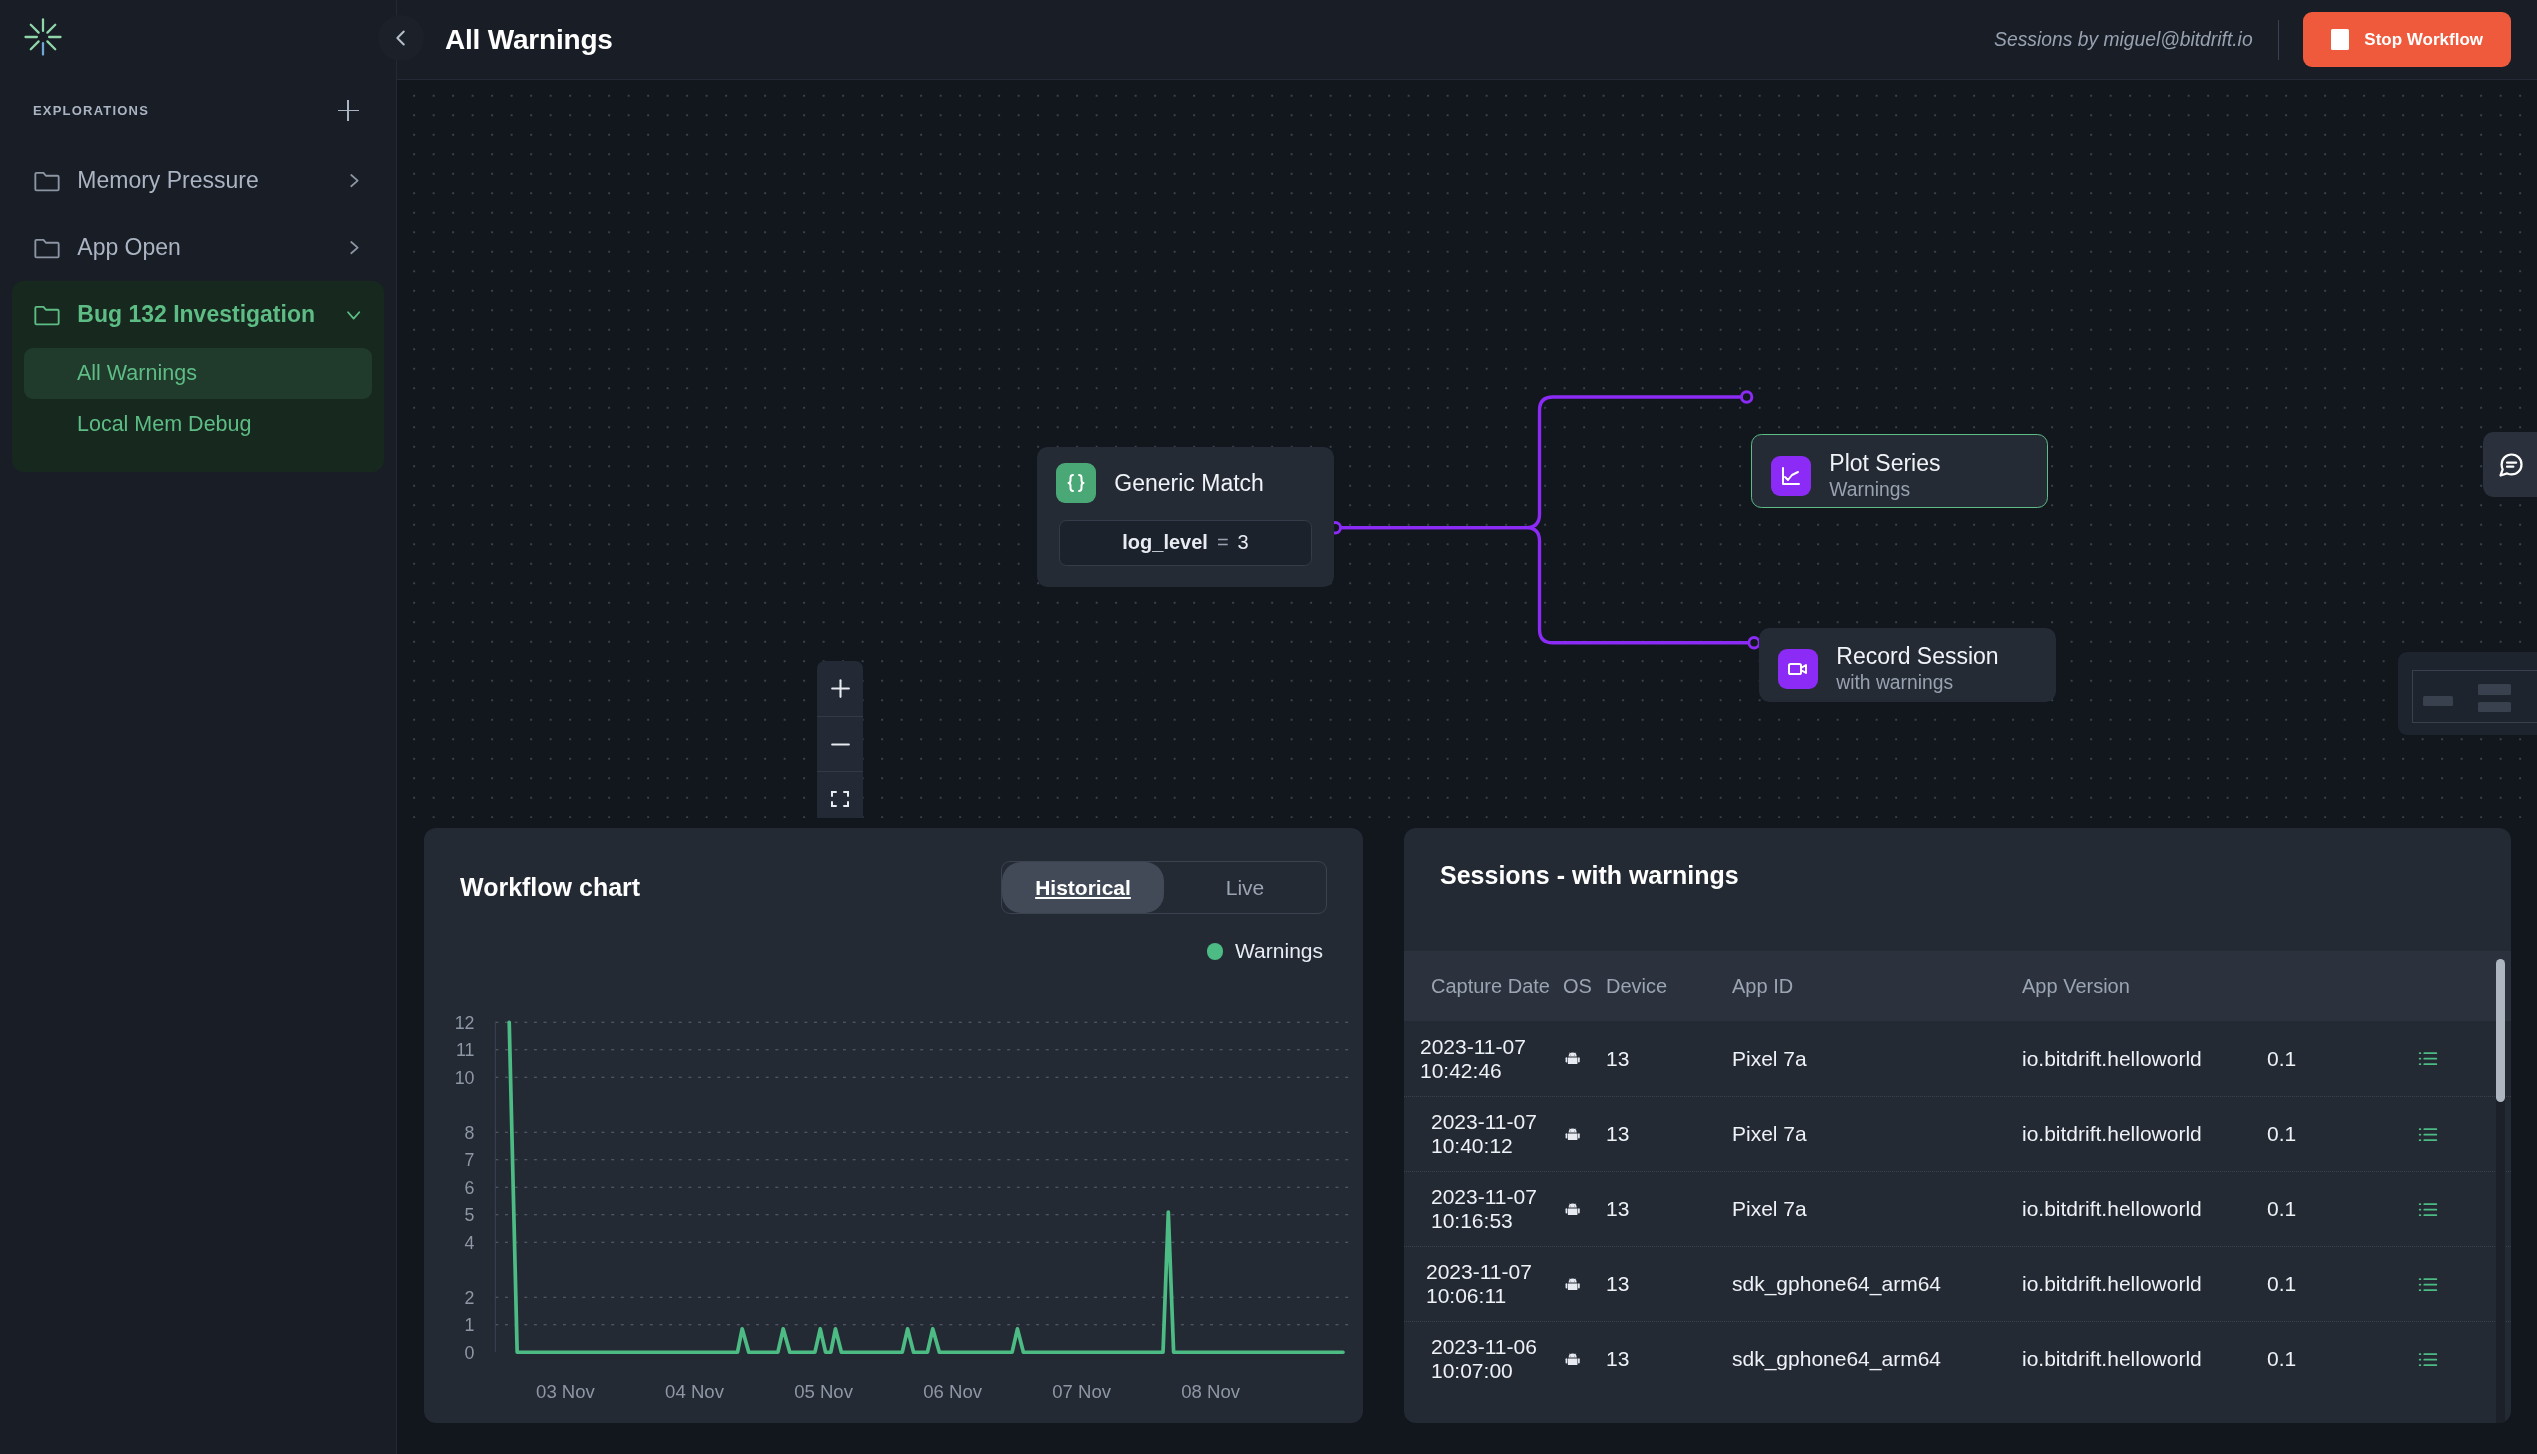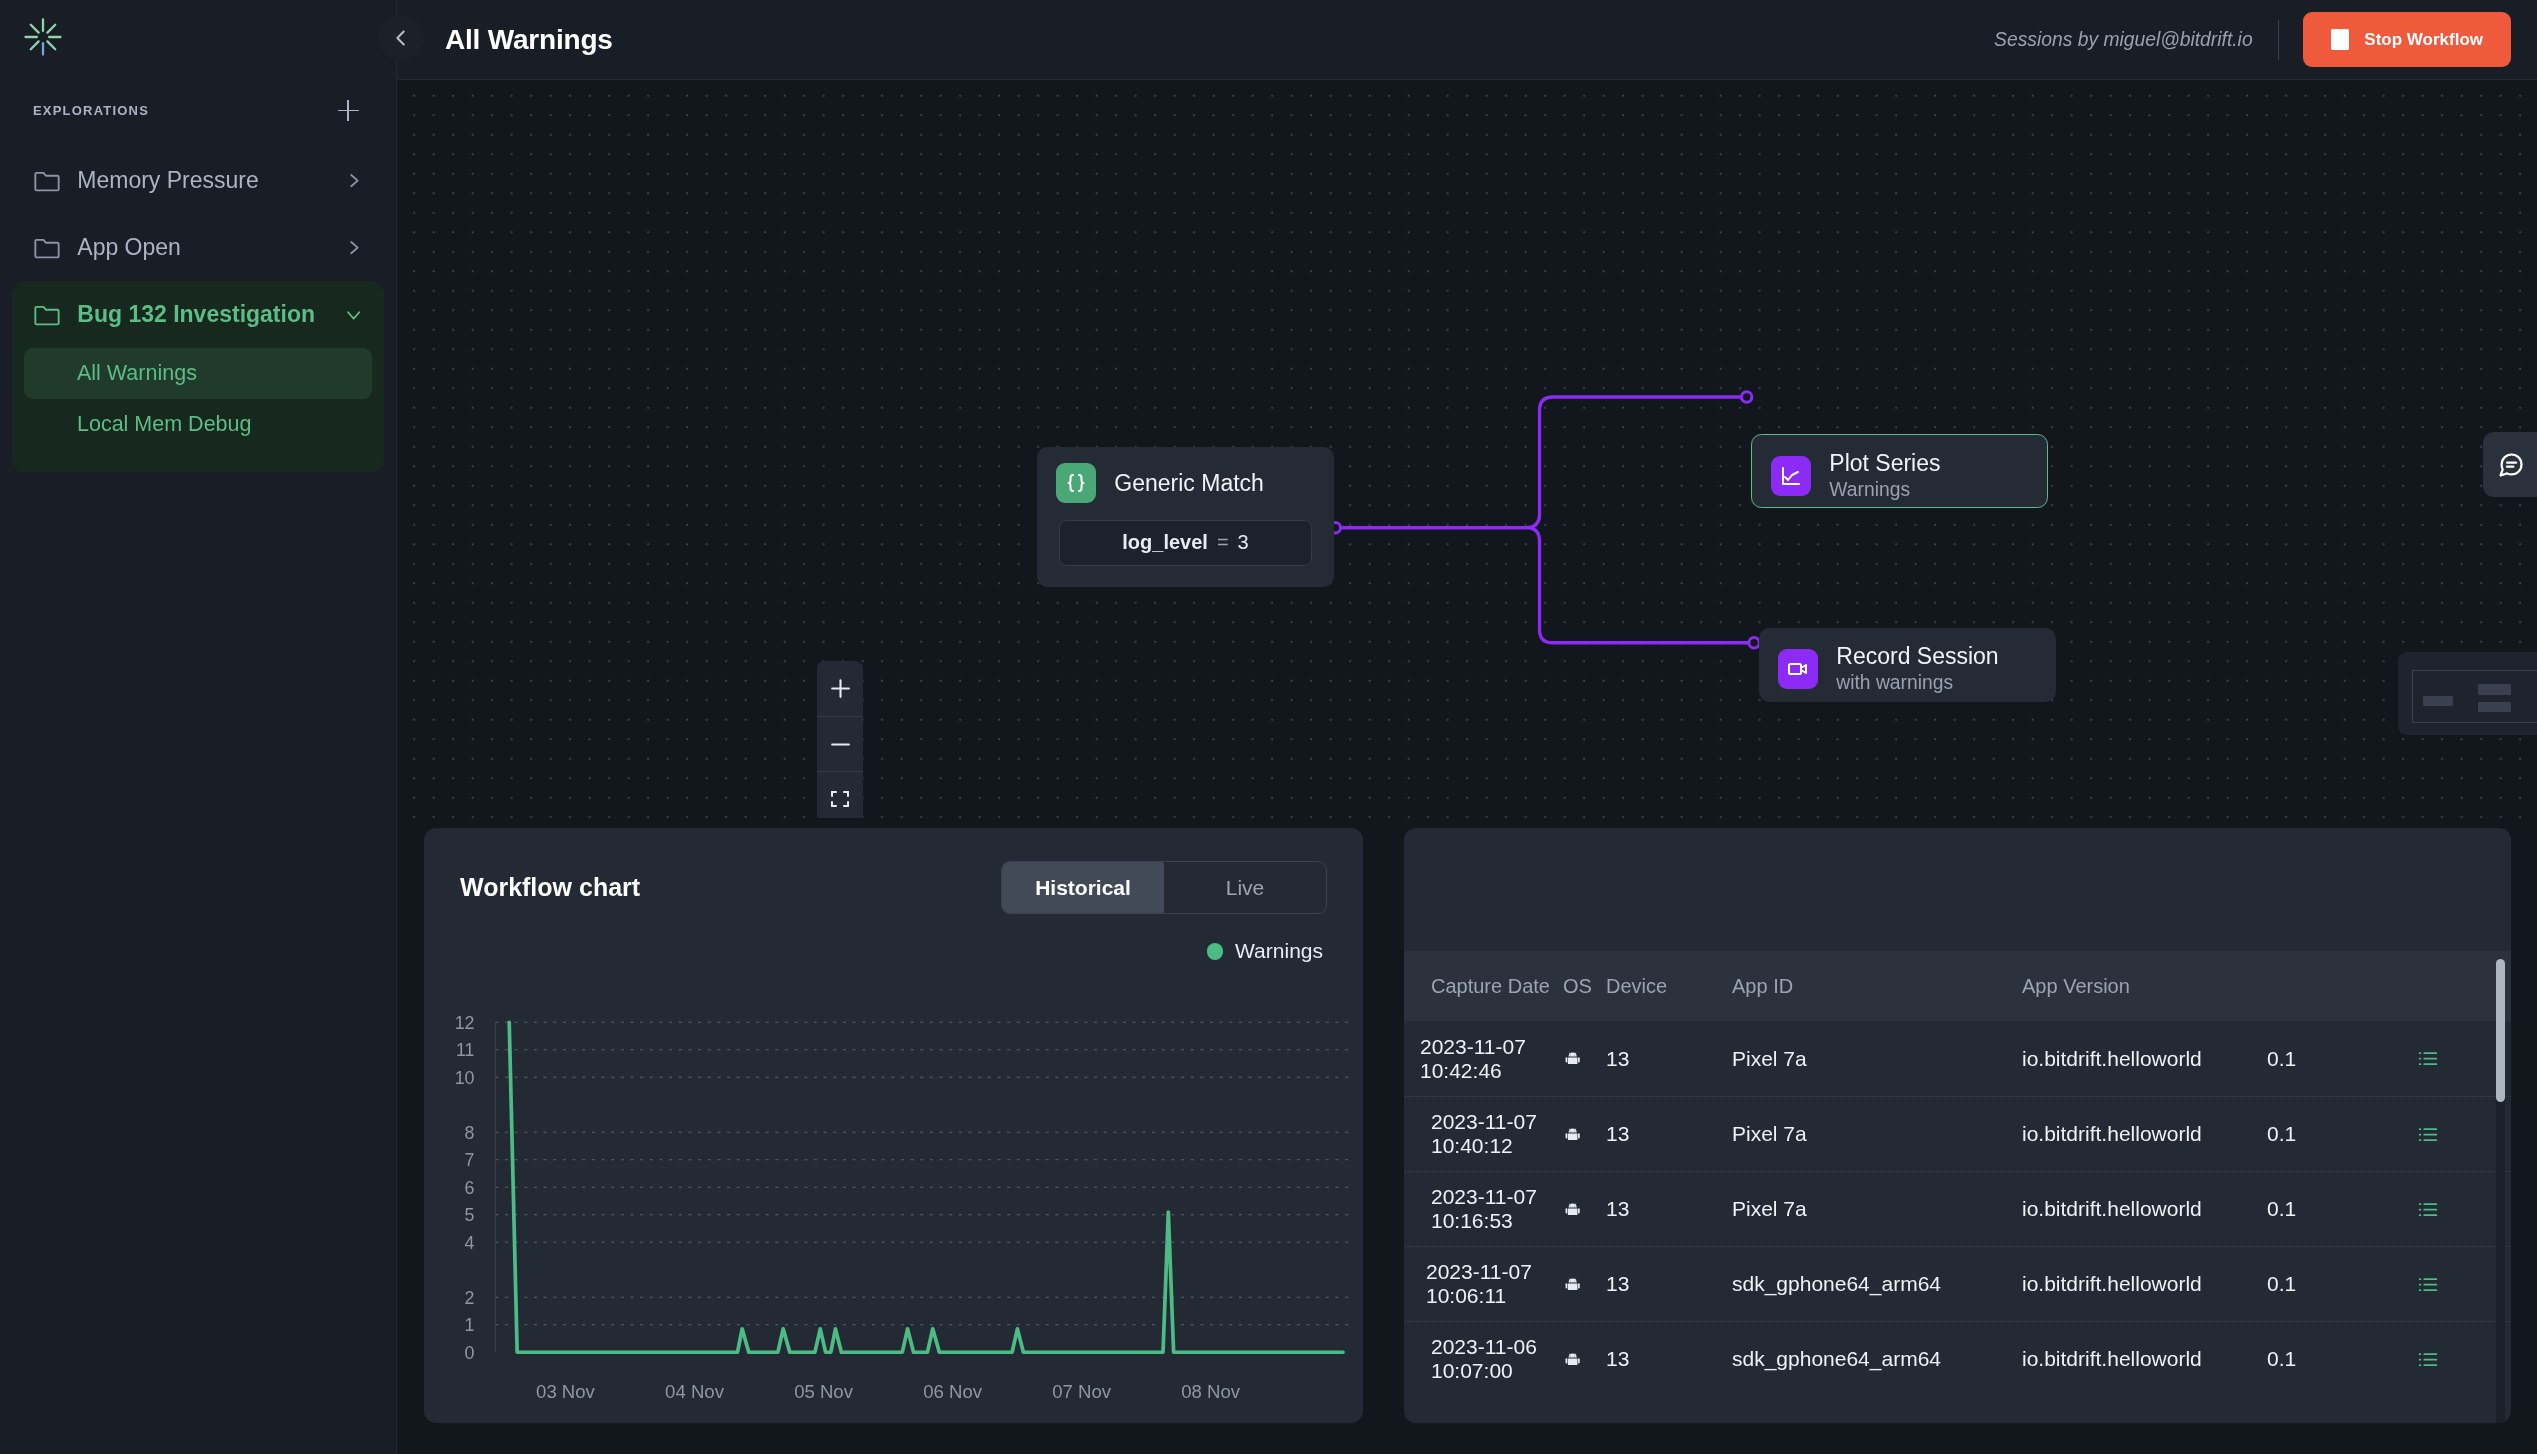--- a/index.html
+++ b/index.html
@@ -155,21 +155,21 @@
   .card-title { font-size:25px; font-weight:700; color:#fff; }
 
   .seg {
     margin-left:auto; display:flex; background:transparent;
     border:0.7px solid #3b4351; border-radius:9px; height:53px; overflow:hidden;
   }
   .seg-btn {
     width:162px; display:flex; align-items:center; justify-content:center;
     font-size:21px; color:#9aa4b2; cursor:pointer;
   }
-  .seg-btn.on { background:#424a57; color:#fff; font-weight:700; border-radius:2px; }
+  .seg-btn.on { background:#424a57; color:#fff; font-weight:700; border-radius:19px;text-decoration:underline; }
 
   .legend {
     display:flex; align-items:center; justify-content:flex-end; gap:12px;
     padding:25px 40px 0 0;
   }
   .legend-dot { width:16.3px; height:16.3px; border-radius:50%; background:#4cbb84; }
   .legend-label { font-size:21px; color:#e8ecf2; }
 
   .plot-wrap { position:absolute; left:0; right:0; top:184px; bottom:0; }
   .plot-svg { width:100%; height:100%; display:block; }
@@ -434,20 +434,23 @@
               <text x="364.13846153846157" y="526" text-anchor="middle" fill="#8d97a5" font-size="25" font-family="&quot;Liberation Sans&quot;, sans-serif">04 Nov</text>
               <text x="537.8384615384616" y="526" text-anchor="middle" fill="#8d97a5" font-size="25" font-family="&quot;Liberation Sans&quot;, sans-serif">05 Nov</text>
               <text x="711.5384615384617" y="526" text-anchor="middle" fill="#8d97a5" font-size="25" font-family="&quot;Liberation Sans&quot;, sans-serif">06 Nov</text>
               <text x="885.2384615384615" y="526" text-anchor="middle" fill="#8d97a5" font-size="25" font-family="&quot;Liberation Sans&quot;, sans-serif">07 Nov</text>
               <text x="1058.9384615384615" y="526" text-anchor="middle" fill="#8d97a5" font-size="25" font-family="&quot;Liberation Sans&quot;, sans-serif">08 Nov</text>
             </svg>
         </div>
       </div>
 
       <div class="card table-card">
+        <div class="card-head">
+          <span class="card-title">Sessions - with warnings</span>
+        </div>
 
         <div class="thead">
           <span class="th c1" style="padding-left: 27px; width: 159px;">Capture Date</span>
           <span class="th c2" style="width: 43px;">OS</span>
           <span class="th c3" style="width: 126px;">Device</span>
           <span class="th c4" style="width: 290px;">App ID</span>
           <span class="th c5" style="width: 245px;">App Version</span>
           <span class="th c6"></span>
         </div>
 

